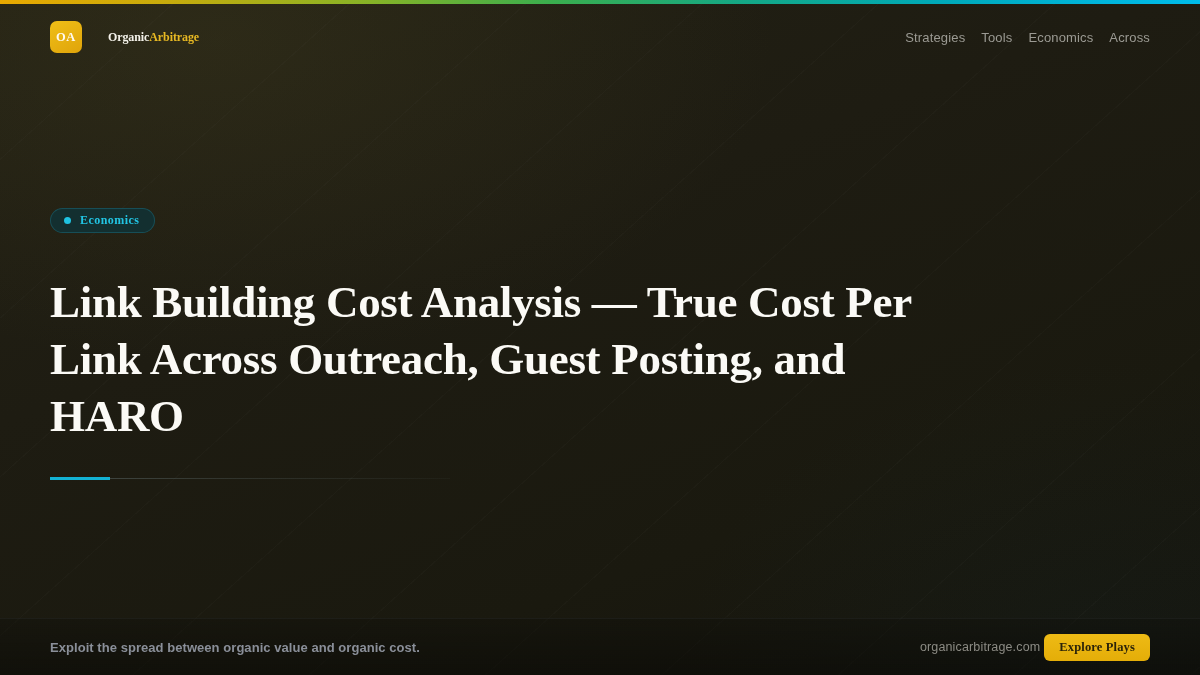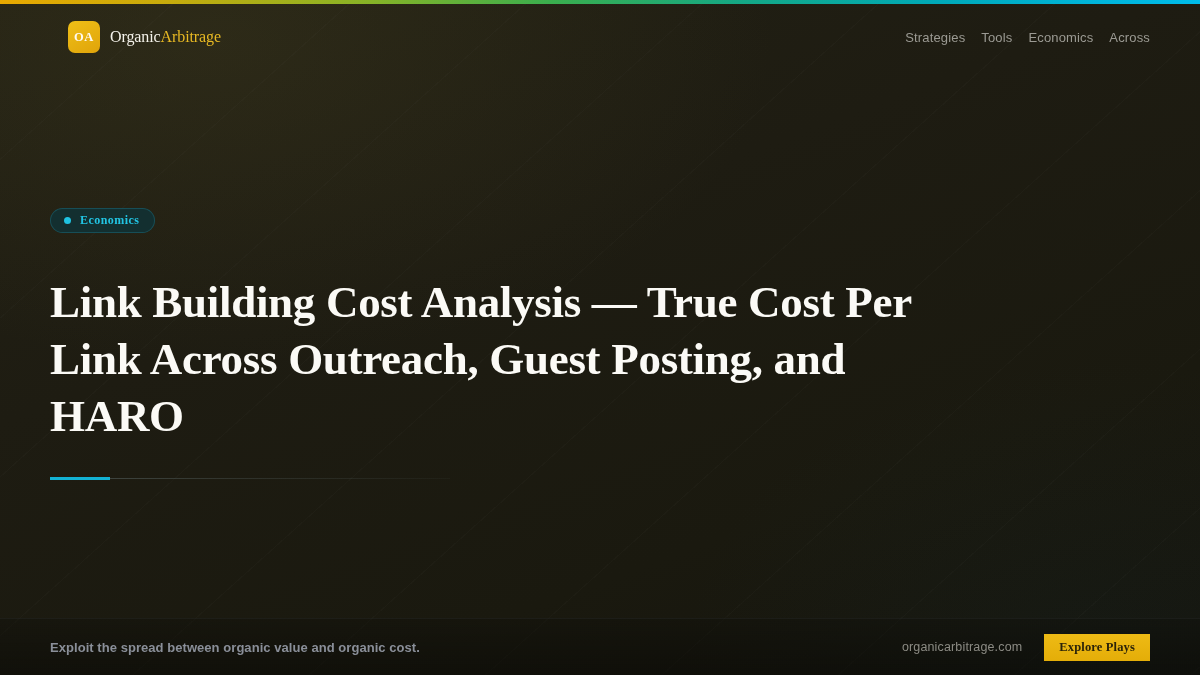--- a/index.html
+++ b/index.html
@@ -69,44 +69,43 @@
     display:flex;
     align-items:center;
     justify-content:space-between;
     padding:0 50px;
     z-index:5;
   }
 
   .brand {
     display:flex;
     align-items:center;
-    gap:10px;
+    gap:26px;
     text-decoration:none;
-    margin-left:18px;
   }
 
   .brand-mark {
     width:32px;
     height:32px;
     border-radius:7px;
     background:linear-gradient(150deg,#efbf17 0%,#e0a40a 100%);
     display:flex;
     align-items:center;
     justify-content:center;
     font-family:"Liberation Serif", serif;
     font-weight:bold;
     font-size:12.5px;
     letter-spacing:0.6px;
     color:#fffaf0;
   }
 
   .brand-word {
     font-family:"Liberation Serif", serif;
-    font-weight:normal;
-    font-size:16px;
+    font-weight:bold;
+    font-size:12px;
     letter-spacing:-0.1px;
     white-space:nowrap;
   }
   .brand-word .w1 { color:#f4f2ea; }
   .brand-word .w2 { color:#e8b923; }
 
   .nav {
     display:flex;
     align-items:center;
     gap:16px;
@@ -212,38 +211,38 @@
     font-weight:bold;
     font-size:13px;
     letter-spacing:0.05px;
     color:#8a8f99;
     white-space:nowrap;
   }
 
   .footer-right {
     display:flex;
     align-items:center;
-    gap:22px;
+    gap:4px;
   }
 
   .footer-domain {
     font-family:"Liberation Sans", sans-serif;
     font-size:12.5px;
     color:#8c8b84;
     letter-spacing:0.15px;
     white-space:nowrap;
   }
 
   .cta {
     display:inline-flex;
     align-items:center;
     justify-content:center;
     height:27px;
     padding:0 15px;
-    border-radius:0;
+    border-radius:6px;
     background:linear-gradient(180deg,#eebb15 0%,#e4ad08 100%);
     border:none;
     font-family:"Liberation Serif", serif;
     font-weight:bold;
     font-size:12.5px;
     letter-spacing:0.15px;
     color:#2c2409;
     white-space:nowrap;
     cursor:pointer;
   }

